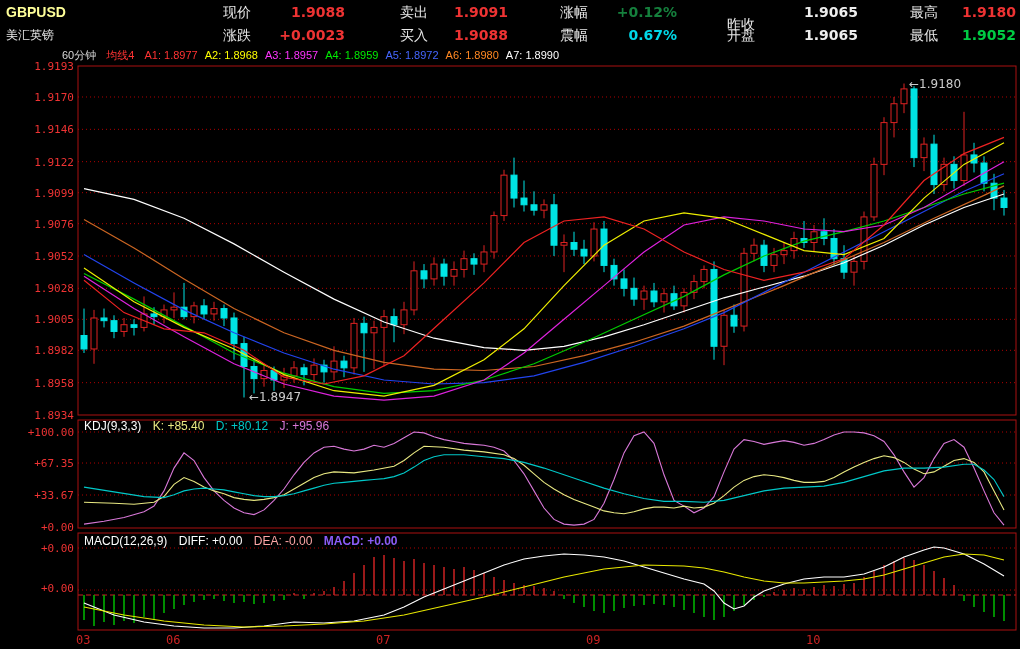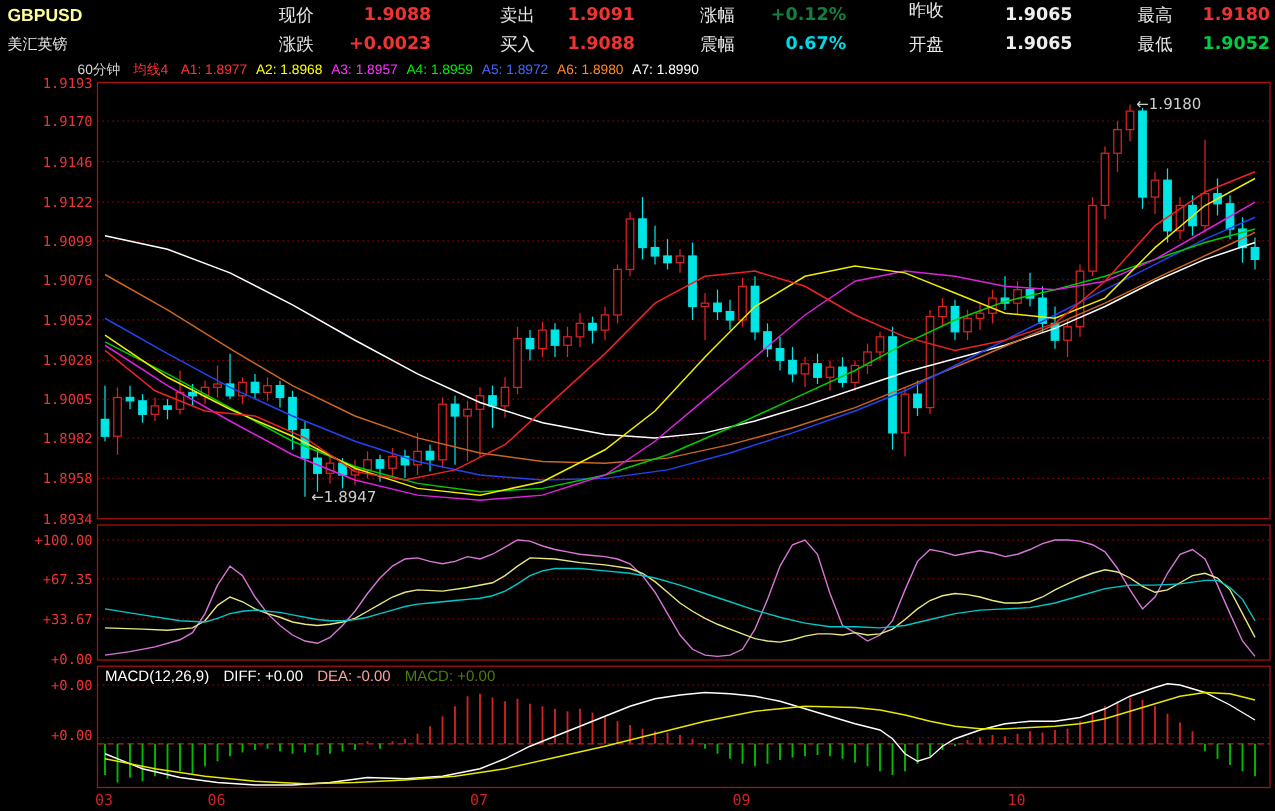--- a/index.html
+++ b/index.html
@@ -25,21 +25,21 @@
   <div>
     <span id="symbol-code">GBPUSD</span>
     <span id="symbol-name">美汇英镑</span>
     <div id="quote-row1">
         <span class="hlabel" style="left: 175px; top: 4px;">现价</span>
         <span class="hvalue" style="right: 675px; top: 4px; color: rgb(238, 51, 51);">1.9088</span>
         <span class="hlabel" style="left: 352px; top: 4px;">卖出</span>
         <span class="hvalue" style="right: 512px; top: 4px; color: rgb(238, 51, 51);">1.9091</span>
         <span class="hlabel" style="left: 512px; top: 4px;">涨幅</span>
         <span class="hvalue" style="right: 343px; top: 4px; color: #15803d;">+0.12%</span>
-        <span class="hlabel" style="left: 679px; top: 0;">昨收</span>
+        <span class="hlabel" style="left: 679px; top: 16px;">昨收</span>
         <span class="hvalue" style="right: 162px; top: 4px; color: rgb(238, 238, 238);">1.9065</span>
         <span class="hlabel" style="left: 862px; top: 4px;">最高</span>
         <span class="hvalue" style="right: 4px; top: 4px; color: rgb(238, 51, 51);">1.9180</span>
       </div>
     <div id="quote-row2">
         <span class="hlabel" style="left: 175px; top: 27px;">涨跌</span>
         <span class="hvalue" style="right: 675px; top: 27px; color: rgb(238, 51, 51);">+0.0023</span>
         <span class="hlabel" style="left: 352px; top: 27px;">买入</span>
         <span class="hvalue" style="right: 512px; top: 27px; color: rgb(238, 51, 51);">1.9088</span>
         <span class="hlabel" style="left: 512px; top: 27px;">震幅</span>
@@ -405,20 +405,26 @@
         <text x="376" y="644" fill="#cc2222" text-anchor="start" font-size="12" font-family="&quot;DejaVu Sans Mono&quot;, monospace">07</text>
         <text x="586" y="644" fill="#cc2222" text-anchor="start" font-size="12" font-family="&quot;DejaVu Sans Mono&quot;, monospace">09</text>
         <text x="806" y="644" fill="#cc2222" text-anchor="start" font-size="12" font-family="&quot;DejaVu Sans Mono&quot;, monospace">10</text>
       </g>
       <g>
         <text x="249" y="401.4826254826244" fill="#cccccc" font-size="12" font-family="&quot;DejaVu Sans&quot;, sans-serif">←1.8947</text>
         <text x="909" y="87.51737451737556" fill="#cccccc" font-size="12" font-family="&quot;DejaVu Sans&quot;, sans-serif">←1.9180</text>
       </g>
     </svg>
 
+  <div id="kdj-labels" class="panel-labels">
+    <span style="color:#ffffff;">KDJ(9,3,3)</span>
+    <span style="color:#e8e882;">K: +85.40</span>
+    <span style="color:#00c8c8;">D: +80.12</span>
+    <span style="color:#d878d8;">J: +95.96</span>
+  </div>
 
   <div id="macd-labels" class="panel-labels">
     <span style="color:#ffffff;">MACD(12,26,9)</span>
     <span style="color:#ffffff;margin-top:37px;">DIFF: +0.00</span>
     <span style="color:#fca5a5;">DEA: -0.00</span>
-    <span style="color:#4d7c0f;">MACD: +0.00</span>
+    <span style="color:#8b5cf6;font-weight:bold;">MACD: +0.00</span>
   </div>
 </div>
 
 </body></html>

